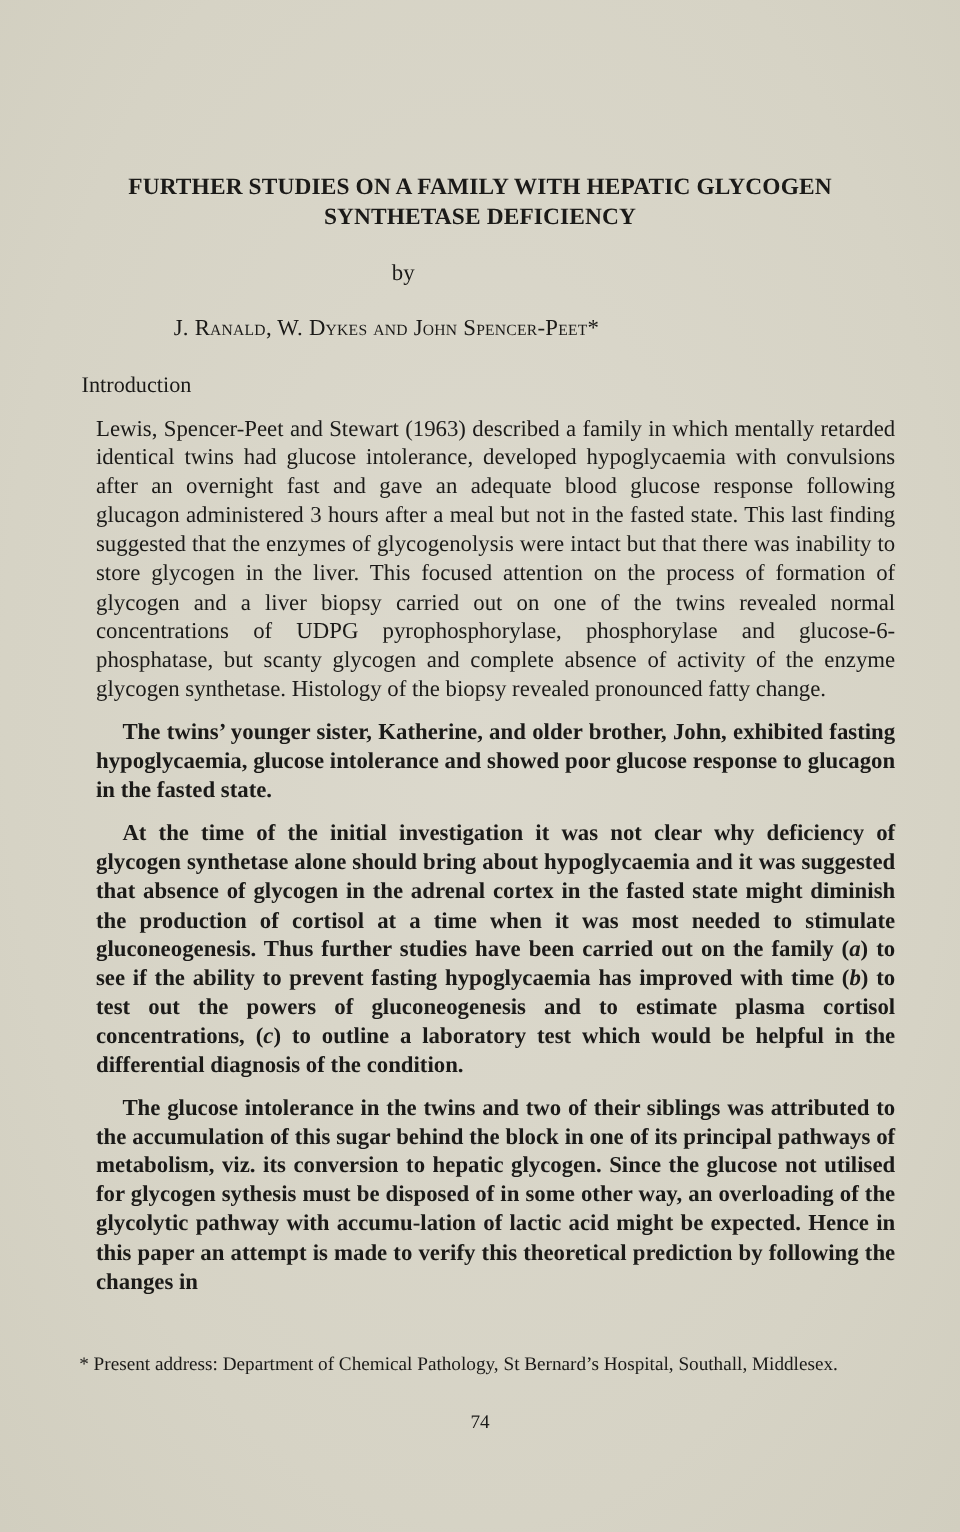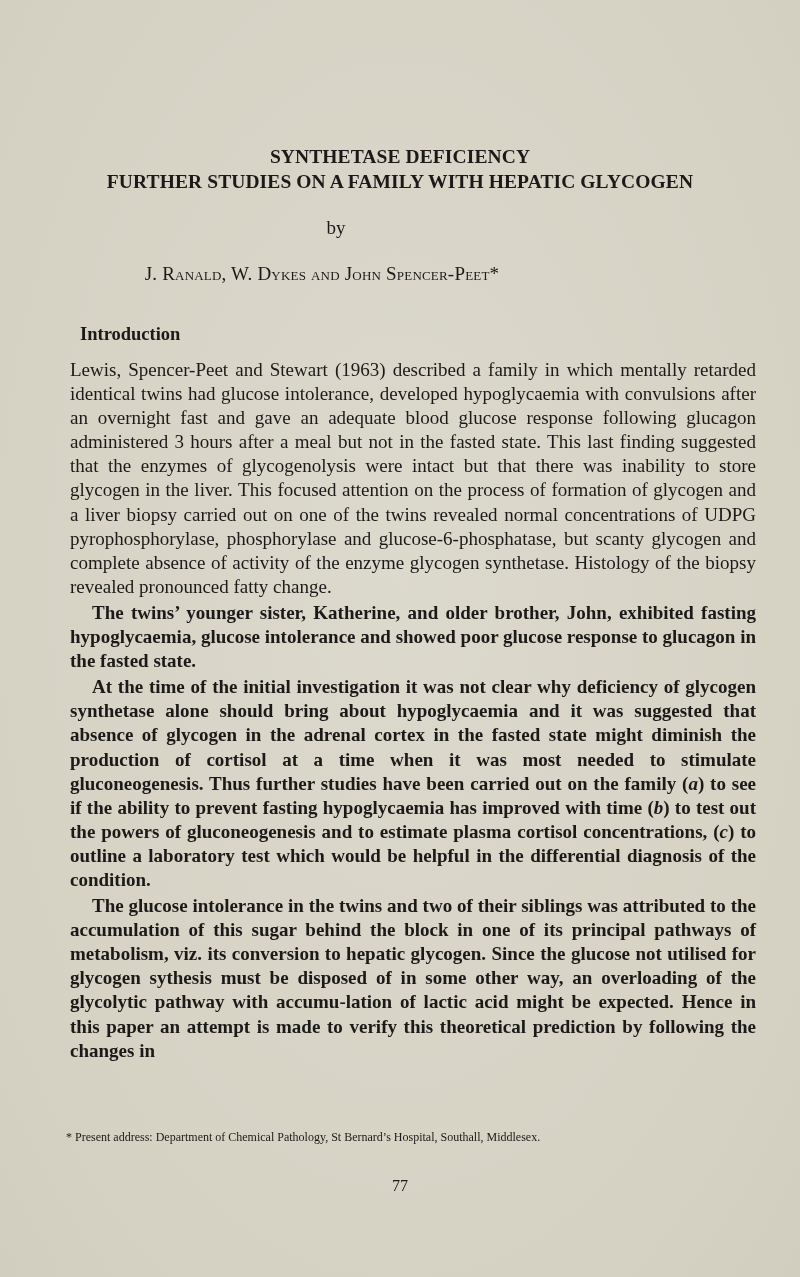--- a/index.html
+++ b/index.html
@@ -50,78 +50,78 @@
     font-variant: small-caps;
     letter-spacing: 0.2px;
   }
   .body-text {
     position: absolute;
     left: 68px;
     width: 690px;
     top: 310px;
   }
   .section-heading {
-    font-weight: bold;
+    font-weight: normal;
     font-size: 18.5px;
     line-height: 24px;
-    margin: 12px;
+    margin: 0;
   }
   .para {
-    margin: 2px;
+    margin: 12px;
     font-size: 19px;
     line-height: 24.1px;
     text-align: justify;
     hyphens: none;
   }
   .para.indent {
     text-indent: 22px;
     font-weight: bold;
   }
   .para .it { font-style: italic; }
   .footnote {
     position: absolute;
     left: 66px;
     width: 694px;
     top: 1129px;
-    font-size: 12px;
+    font-size: 16px;
     line-height: 17px;
     text-align: justify;
   }
   .page-number {
     position: absolute;
     left: 0; width: 800px;
     top: 1176px;
     text-align: center;
     font-size: 16px;
     line-height: 20px;
   }
 </style>
 </head>
 <body>
 
 <div class="page">
 
   <div class="title">
+    <div>FURTHER STUDIES ON A FAMILY WITH HEPATIC GLYCOGEN</div>
     <div>SYNTHETASE DEFICIENCY</div>
-    <div>FURTHER STUDIES ON A FAMILY WITH HEPATIC GLYCOGEN</div>
   </div>
 
   <div class="by">by</div>
 
   <div class="authors">J. Ranald, W. Dykes and John Spencer-Peet*</div>
 
   <div class="body-text">
     <h2 class="section-heading">Introduction</h2>
 
     <p class="para">Lewis, Spencer-Peet and Stewart (1963) described a family in which mentally retarded identical twins had glucose intolerance, developed hypoglycaemia with convulsions after an overnight fast and gave an adequate blood glucose response following glucagon administered 3 hours after a meal but not in the fasted state. This last finding suggested that the enzymes of glycogenolysis were intact but that there was inability to store glycogen in the liver. This focused attention on the process of formation of glycogen and a liver biopsy carried out on one of the twins revealed normal concentrations of UDPG pyrophosphorylase, phosphorylase and glucose-6-phosphatase, but scanty glycogen and complete absence of activity of the enzyme glycogen synthetase. Histology of the biopsy revealed pronounced fatty change.</p>
 
     <p class="para indent">The twins’ younger sister, Katherine, and older brother, John, exhibited fasting hypoglycaemia, glucose intolerance and showed poor glucose response to glucagon in the fasted state.</p>
 
     <p class="para indent"><span>At the time of the initial investigation it was not clear why deficiency of glycogen synthetase alone should bring about hypoglycaemia and it was suggested that absence of glycogen in the adrenal cortex in the fasted state might diminish the production of cortisol at a time when it was most needed to stimulate gluconeogenesis. Thus further studies have been carried out on the family (</span><span class="it">a</span><span>) to see if the ability to prevent fasting hypoglycaemia has improved with time (</span><span class="it">b</span><span>) to test out the powers of gluconeogenesis and to estimate plasma cortisol concentrations, (</span><span class="it">c</span><span>) to outline a laboratory test which would be helpful in the differential diagnosis of the condition.</span></p>
 
     <p class="para indent">The glucose intolerance in the twins and two of their siblings was attributed to the accumulation of this sugar behind the block in one of its principal pathways of metabolism, viz. its conversion to hepatic glycogen. Since the glucose not utilised for glycogen sythesis must be disposed of in some other way, an overloading of the glycolytic pathway with accumu-lation of lactic acid might be expected. Hence in this paper an attempt is made to verify this theoretical prediction by following the changes in</p>
   </div>
 
   <div class="footnote">* Present address: Department of Chemical Pathology, St Bernard’s Hospital, Southall, Middlesex.</div>
 
-  <div class="page-number">77</div>
+  <div class="page-number">74</div>
 
 </div>
 
 </body></html>

